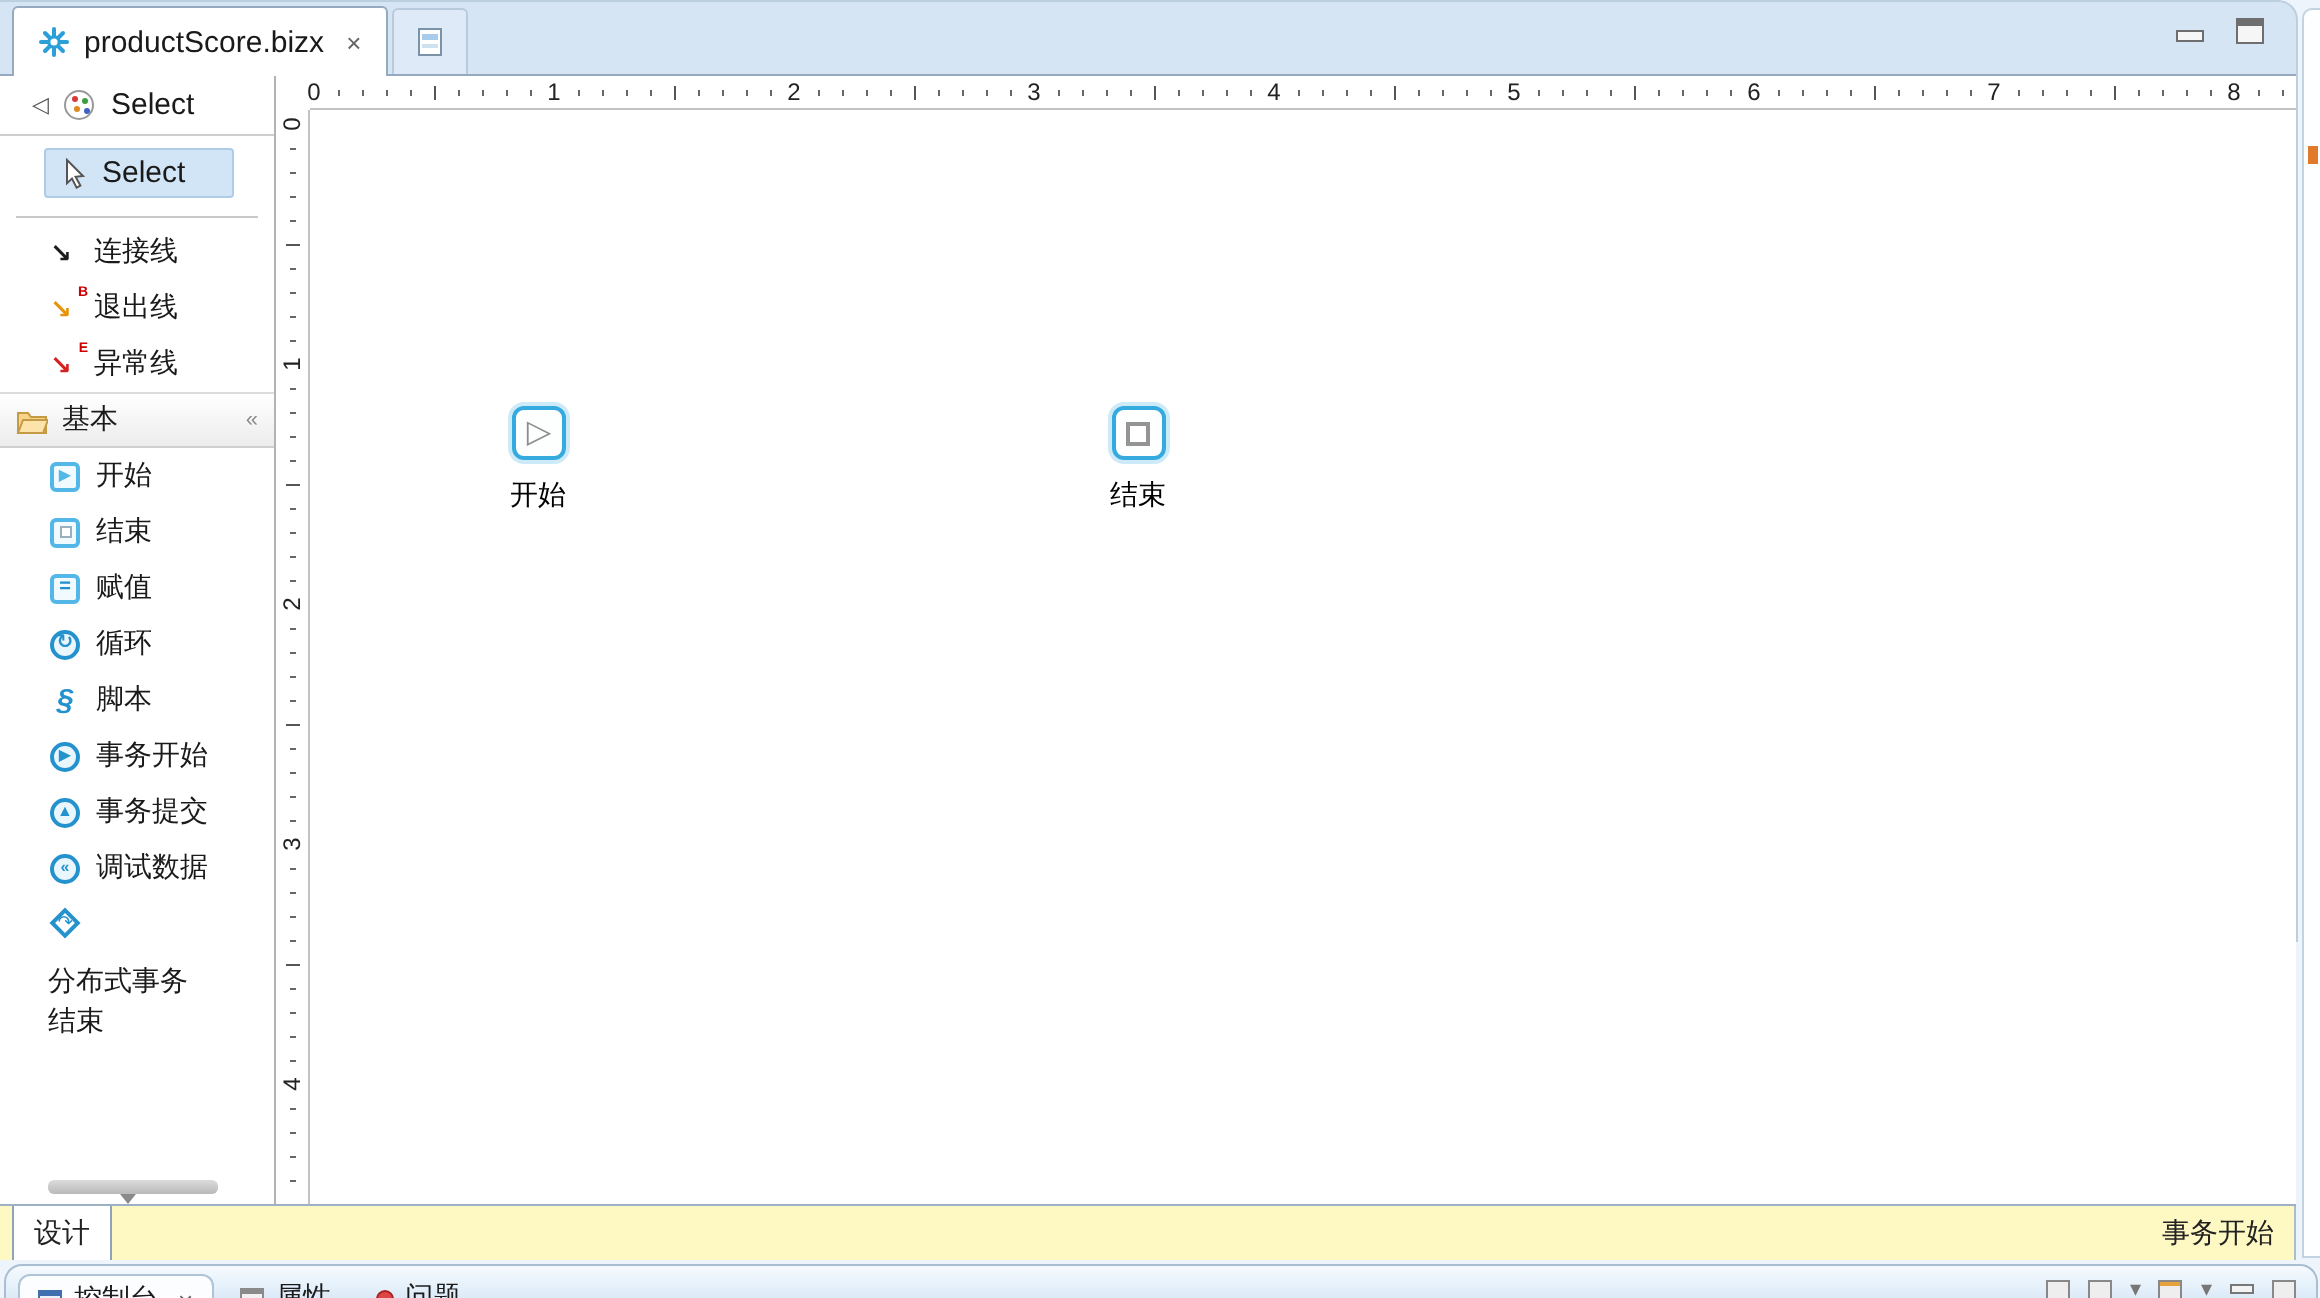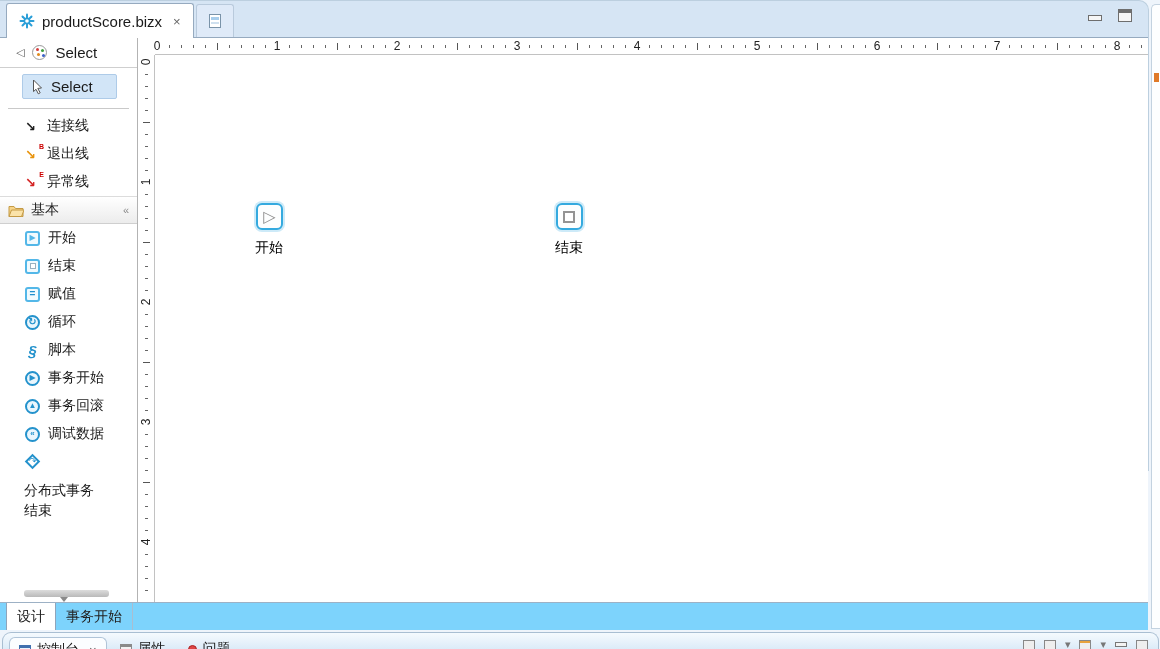--- a/index.html
+++ b/index.html
@@ -88,21 +88,21 @@
   .canvas { position:absolute; left:17px; top:17px; right:0; bottom:0; background:#fff; }
 
   .node { position:absolute; width:80px; display:flex; flex-direction:column; align-items:center; }
   .nicon { width:27px; height:27px; border:2px solid #35aadf; border-radius:6px; background:#fdfefe;
            box-shadow:0 0 0 2px #cdeaf8; display:flex; align-items:center; justify-content:center; }
   .nicon .ntri { font-size:16px; color:#8d8d8d; line-height:1; margin-left:1px; }
   .nicon .nsq { width:12px; height:12px; border:2px solid #949494; background:#fff; }
   .nlabel { margin-top:9px; font-size:14px; color:#000; }
 
   
-  .btabs { height:28px; background:#7dd3fc; border-top:1px solid #9db1c5; display:flex; align-items:stretch; font-size:14px; }
+  .btabs { height:28px; background:#fef9c3; border-top:1px solid #9db1c5; display:flex; align-items:stretch; font-size:14px;justify-content:space-between; }
   .btab { display:flex; align-items:center; padding:0 10px; border-right:1px solid #aabdd0; color:#222; }
   .btab.active { background:#fff; border-right:1px solid #8fa4ba; border-left:1px solid #8fa4ba; margin-left:6px; }
 
   
   .rightstrip { position:absolute; left:1151px; top:4px; width:9px; height:625px; background:#fdfeff;
                 border:1px solid #c3d2e0; border-right:none; border-radius:5px 0 0 0; }
   .rightstrip .mark { position:absolute; left:2px; top:68px; width:5px; height:9px; background:#e07a2a; }
 
   
   .bpanel { position:absolute; left:2px; top:632px; width:1157px; height:17px; overflow:hidden;
@@ -229,21 +229,21 @@
         <div class="pitem">
           <span class="icon16">
               <span class="circ">▶</span>
             </span>
           <span>事务开始</span>
         </div>
         <div class="pitem">
           <span class="icon16">
               <span class="circ">▲</span>
             </span>
-          <span>事务回滚</span>
+          <span>事务提交</span>
         </div>
         <div class="pitem">
           <span class="icon16">
               <span class="circ">«</span>
             </span>
           <span>调试数据</span>
         </div>
         <div class="pitem">
           <span class="icon16">
               <span class="dia">

